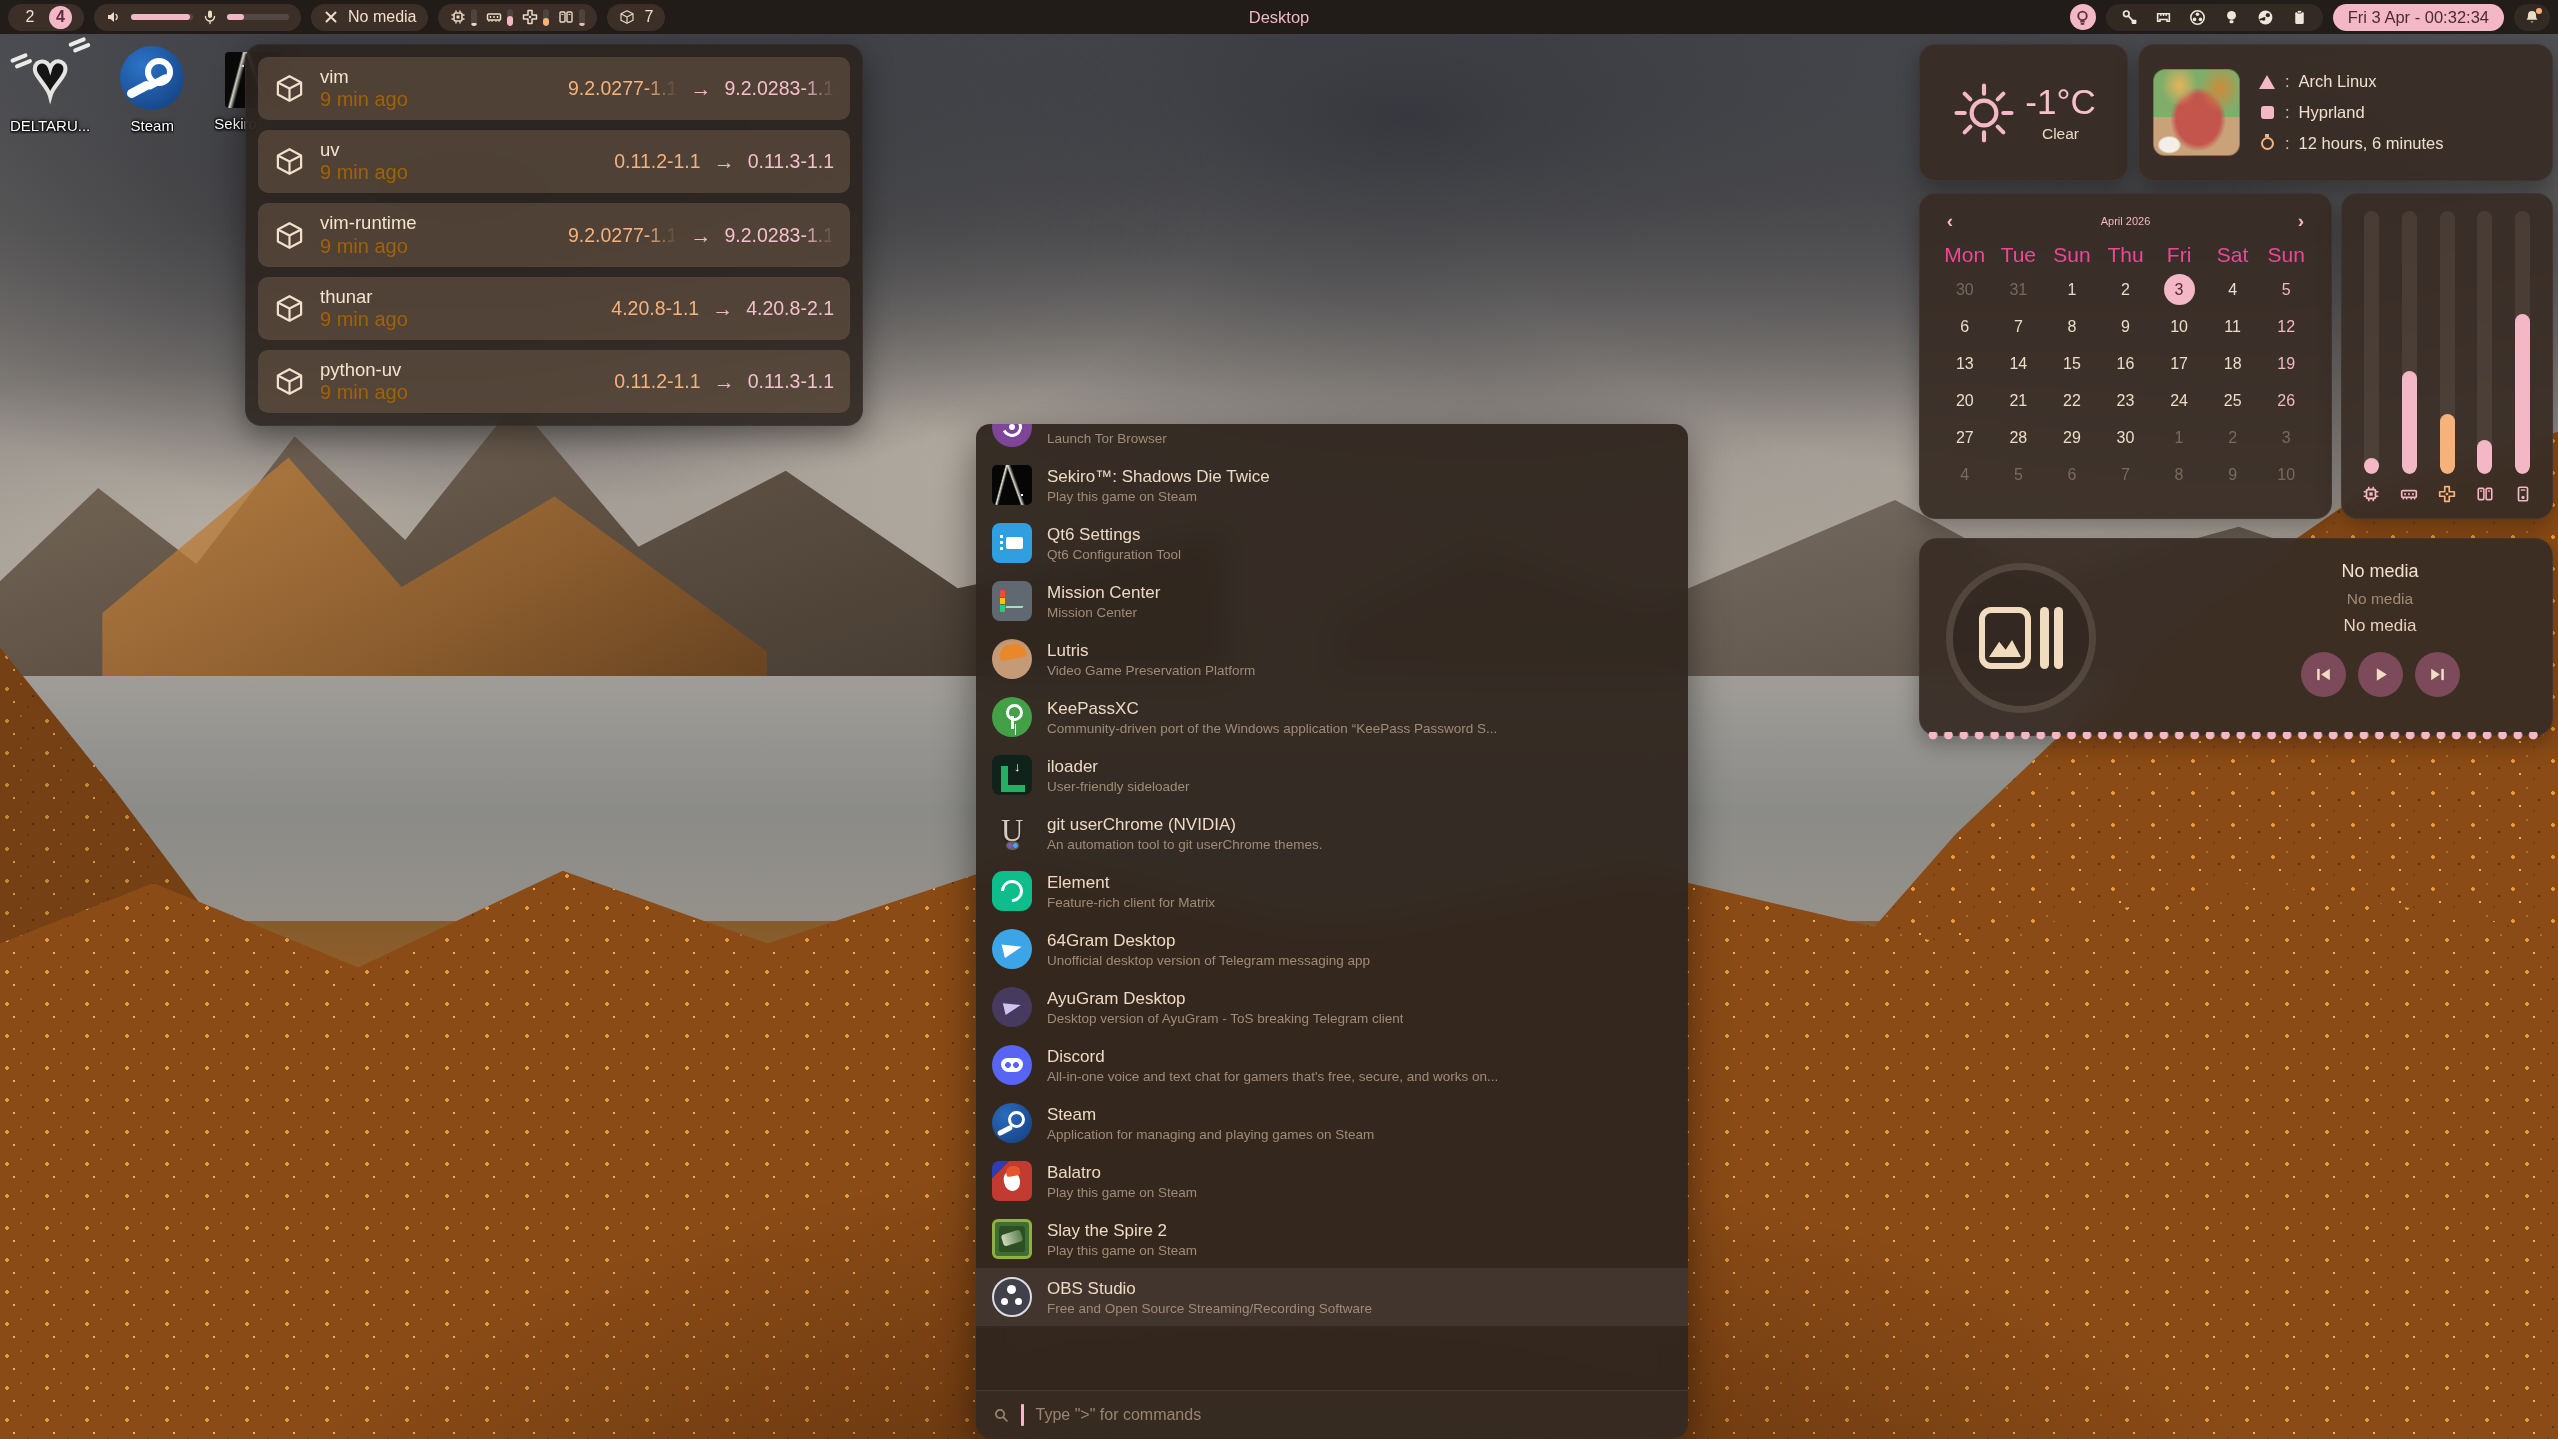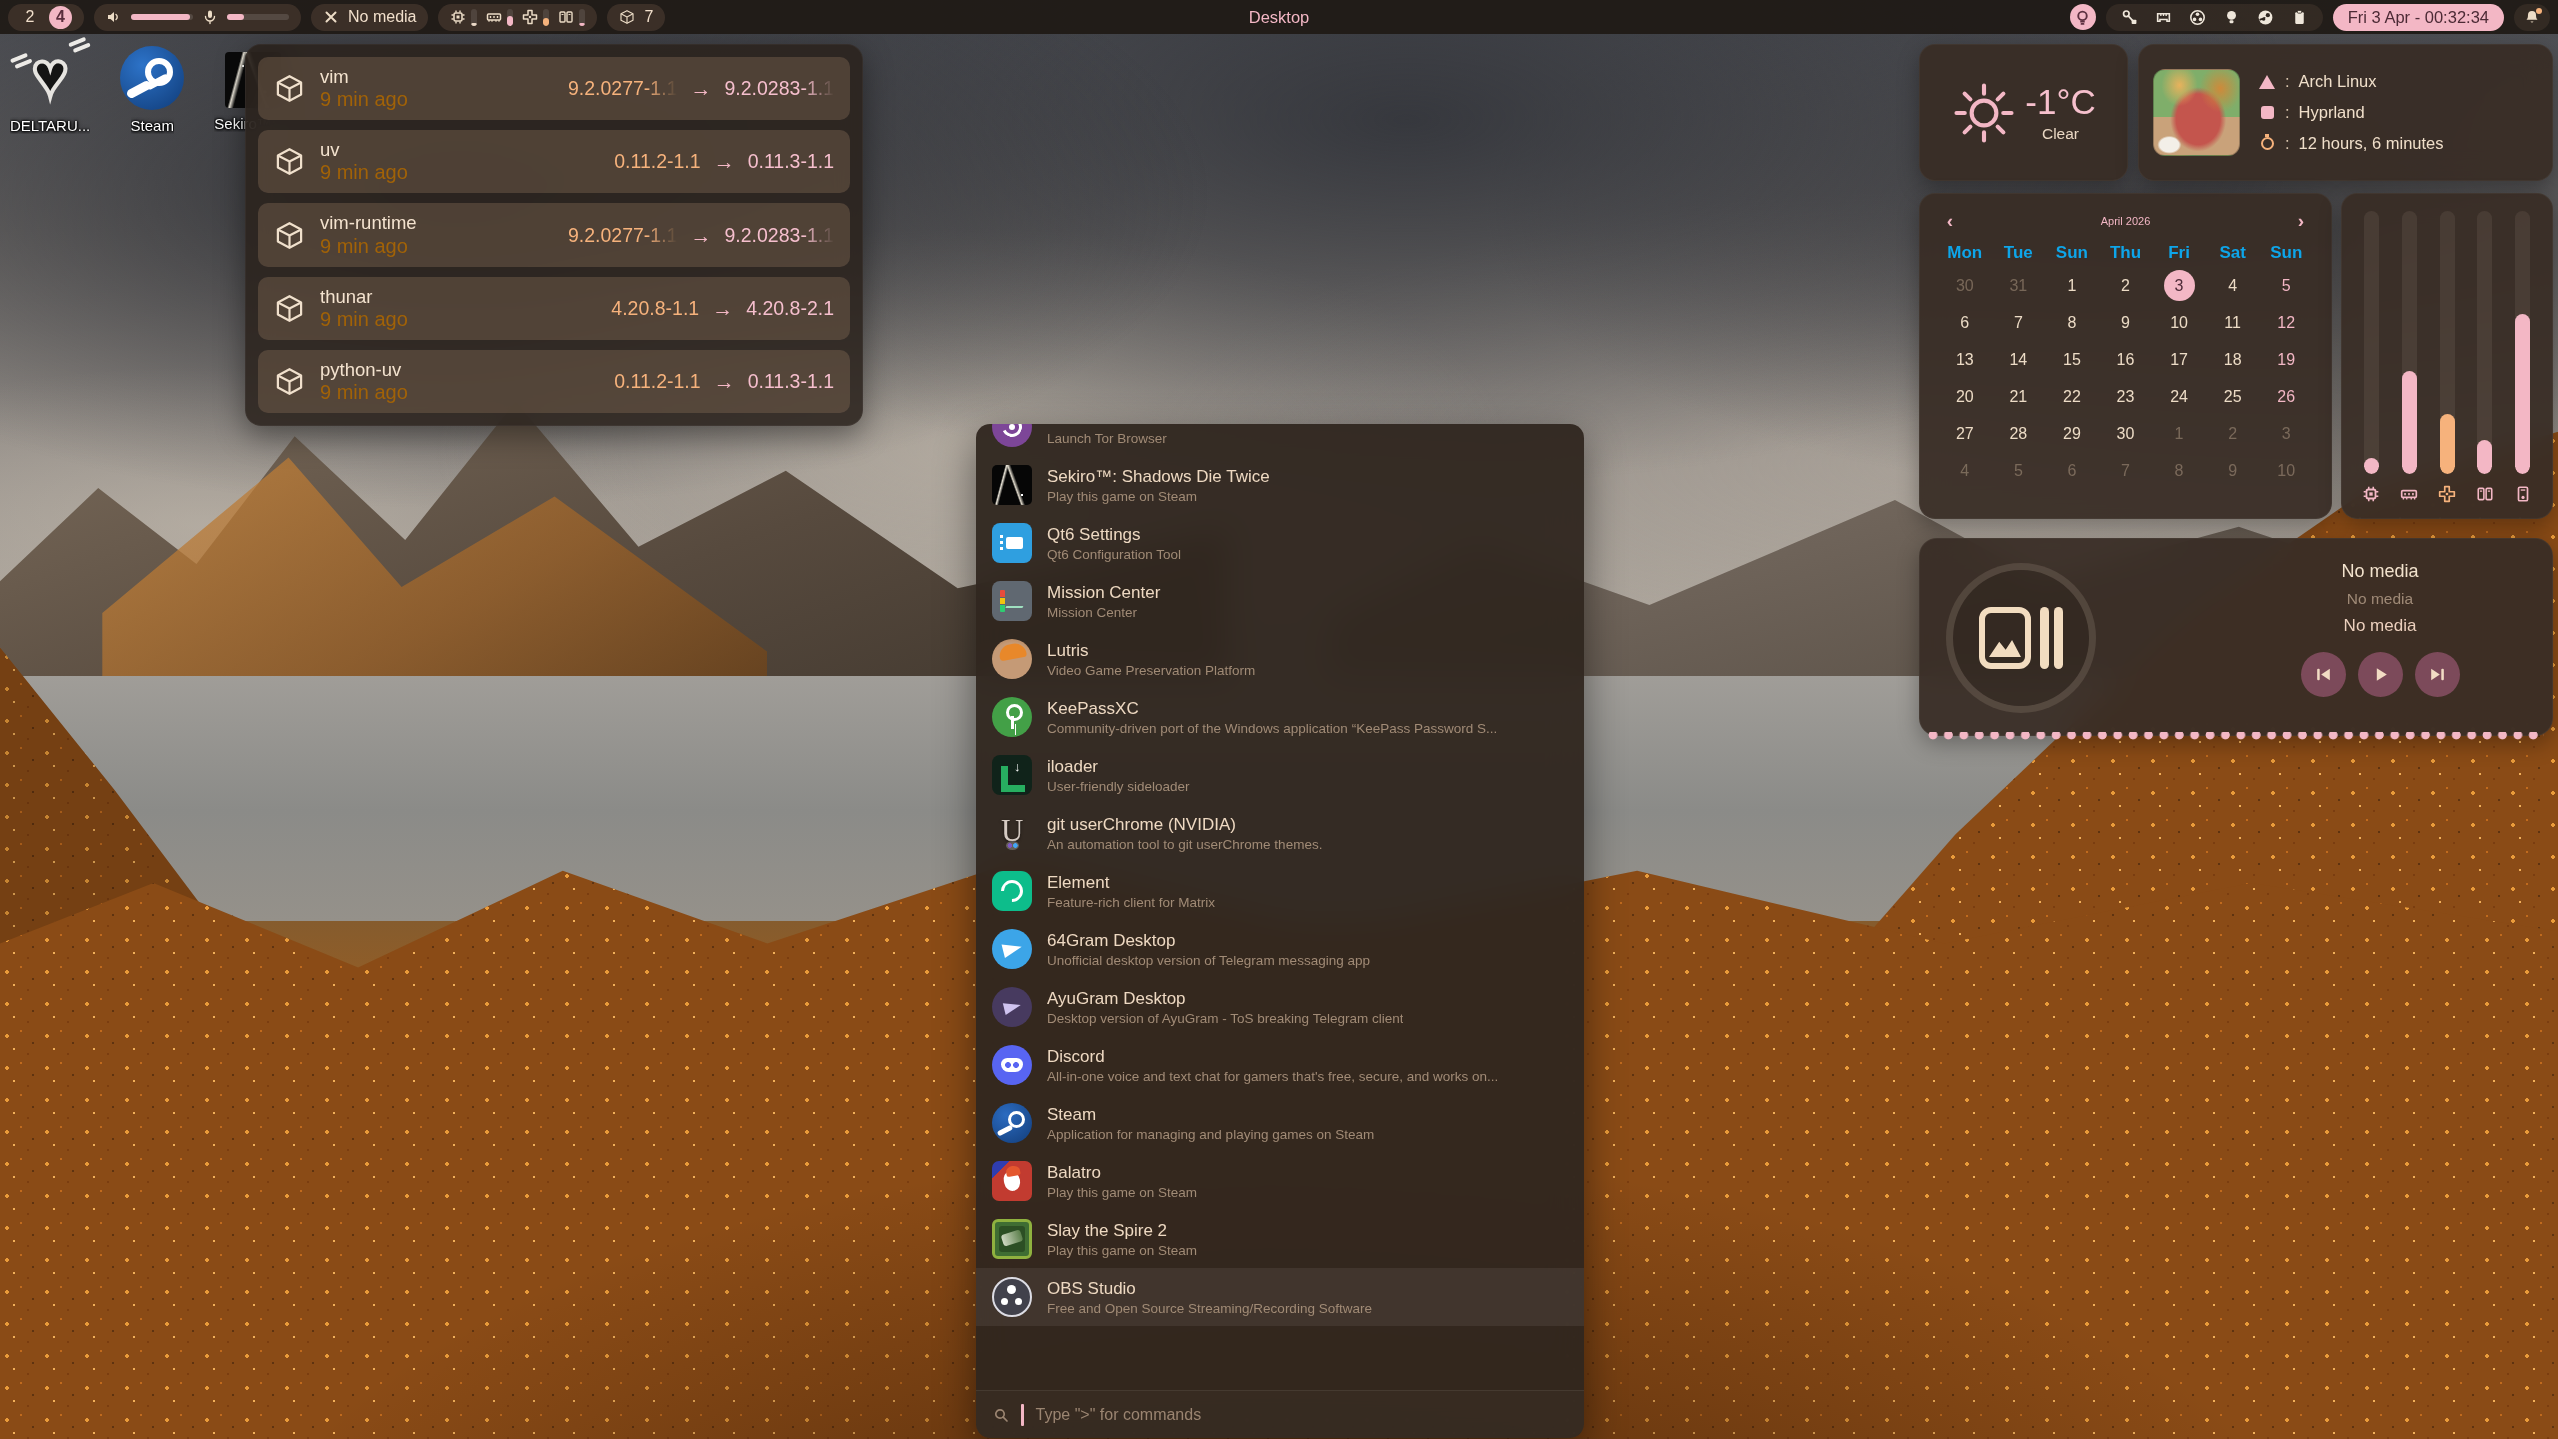--- a/index.html
+++ b/index.html
@@ -115,21 +115,21 @@
   .u-vers{margin-left:auto;display:flex;align-items:center;gap:13px;font-size:19.5px}
   .v-old{color:var(--orange)}
   .u-arrow{color:var(--pink);font-size:21px;line-height:1}
   .v-new{color:#f6bfce}
   .u-row.fade .v-old{max-width:126px;overflow:hidden;-webkit-mask-image:linear-gradient(90deg,#000 72%,transparent 100%);
     mask-image:linear-gradient(90deg,#000 72%,transparent 100%)}
   .u-row.fade .v-new{max-width:118px;overflow:hidden;-webkit-mask-image:linear-gradient(90deg,#000 72%,transparent 100%);
     mask-image:linear-gradient(90deg,#000 72%,transparent 100%)}
 
   
-  #launcher{position:absolute;left:976px;top:424px;width:608px;height:1014px;background:rgba(47,38,31,.95);
+  #launcher{position:absolute;left:976px;top:424px;width:712px;height:1014px;background:rgba(47,38,31,.95);
     border-radius:14px;overflow:hidden;display:flex;flex-direction:column;z-index:20;
     box-shadow:0 14px 40px rgba(0,0,0,.45);backdrop-filter:blur(16px)}
   .l-list{flex:1;overflow:hidden;margin-top:-26px}
   .l-item{height:58px;display:flex;align-items:center;gap:15px;padding:0 16px}
   .l-item.selected{background:rgba(255,255,255,.065)}
   .l-text{display:flex;flex-direction:column;gap:1px;min-width:0}
   .l-title{font-size:17px;color:#eed9c2;line-height:1.25;white-space:nowrap}
   .l-desc{font-size:13.5px;color:#a18b76;white-space:nowrap;overflow:hidden;max-width:520px}
   .l-search{height:48px;border-top:1px solid rgba(255,255,255,.07);display:flex;align-items:center;
     gap:12px;padding:0 17px;background:rgba(255,255,255,.02)}
@@ -235,21 +235,21 @@
   .upt-ic{width:13px;height:13px;border:2.4px solid var(--orange);border-radius:50%;position:relative}
   .upt-ic::before{content:"";position:absolute;left:2.2px;top:-4.6px;width:4px;height:2.4px;background:var(--orange)}
   .si-colon{color:#d8c3ac}
 
   #calendar{left:1919px;top:193px;width:413px;height:326px;padding:13px 18px}
   .cal-head{display:flex;align-items:center;justify-content:space-between;height:28px}
   .cal-chev{color:var(--pink);font-size:19px;width:24px;text-align:center;font-weight:bold}
   .cal-title{color:var(--pink);font-size:11px}
   .cal-days,.cal-grid{display:grid;grid-template-columns:repeat(7,1fr);text-align:center}
   .cal-days{margin:8px 0 4px}
-  .cal-dayname{font-size:17px;color:#0ea5e9;font-weight:700}
+  .cal-dayname{font-size:21px;color:#ec4899;font-weight:400}
   .cal-cell{height:37px;display:flex;align-items:center;justify-content:center;font-size:16px;color:#eddcc6}
   .cal-cell.sun{color:var(--pink)}
   .cal-cell.dim{color:rgba(205,180,155,.42)}
   .cal-cell .today{width:31px;height:31px;border-radius:50%;background:var(--pink);color:#4f2b38;
     display:flex;align-items:center;justify-content:center}
 
   #bars-card{left:2341px;top:193px;width:212px;height:326px;padding:17px 18px 10px;display:flex;flex-direction:column}
   .bars{flex:1;display:flex;justify-content:space-between;padding:0 4px}
   .bcol{width:15px;display:flex}
   .btrack{width:15px;border-radius:8px;background:rgba(255,230,200,.08);position:relative;overflow:hidden;flex:1}

